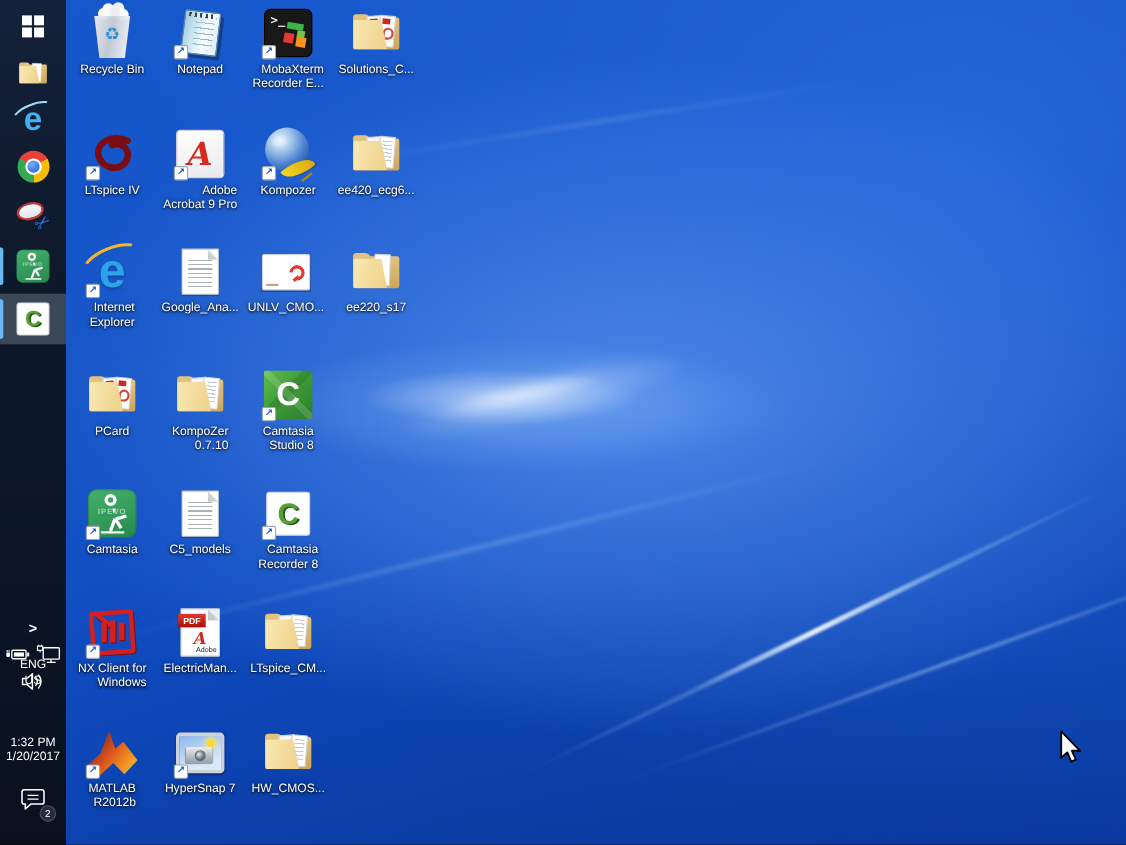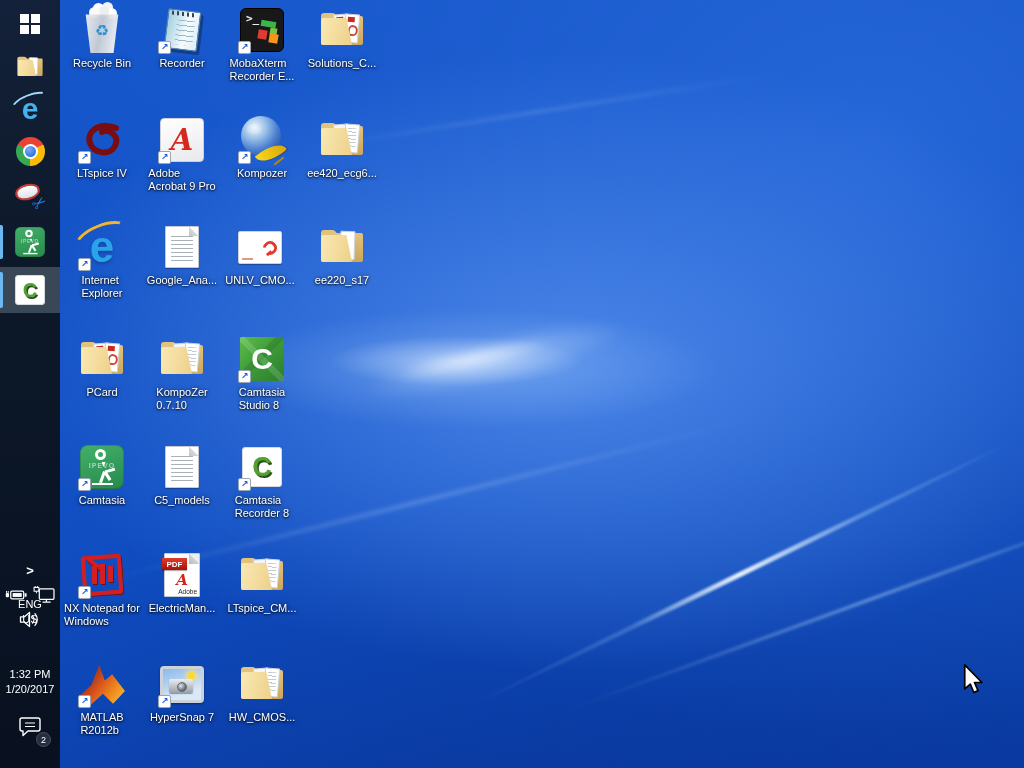--- a/index.html
+++ b/index.html
@@ -201,32 +201,32 @@
     background:linear-gradient(90deg,transparent,rgba(200,228,255,.35) 50%,transparent); }
   .st4 { left:220px; top:110px; width:520px; height:3px; transform:rotate(-9deg); filter:blur(2px);
     background:linear-gradient(90deg,transparent,rgba(200,228,255,.22) 50%,transparent); }
   .glow1 { position:absolute; left:300px; top:336px; width:270px; height:48px; transform:rotate(-13deg);
     background:radial-gradient(ellipse,rgba(200,222,252,.5),transparent 70%); filter:blur(4px); }
   .glow2 { position:absolute; left:334px; top:348px; width:160px; height:22px; transform:rotate(-13deg);
     background:radial-gradient(ellipse,rgba(242,247,255,.6),transparent 70%); filter:blur(3px); }
 
   .cell { position:absolute; width:84px; display:flex; flex-direction:column; align-items:center; z-index:2; }
   .ico { position:relative; width:48px; height:48px; display:flex; align-items:center; justify-content:center; }
-  .icon-label { margin-top:3px; font-size:11px; line-height:13px; color:#fff; text-align:left; white-space:pre-line;
+  .icon-label { margin-top:3px; font-size:11px; line-height:13px; color:#fff; text-align:right; white-space:pre-line;
     text-shadow:0 1px 2px rgba(0,0,0,.95), 0 0 4px rgba(0,0,0,.55); }
   .shortcut { position:absolute; left:0; bottom:0; width:13px; height:13px; background:#fff; border:1px solid #9aa6b4;
     border-radius:2px; display:flex; align-items:center; justify-content:center; z-index:3; }
   .shortcut i { font-family:"DejaVu Sans",sans-serif; font-size:9px; font-weight:bold; color:#1b5cd8; line-height:1; }
 
   
   .tray-item { position:absolute; left:0; width:60px; display:flex; justify-content:center; align-items:center; color:#fff; }
   .chev { font-size:13px; font-weight:bold; color:#fff; }
   .tray-row { gap:5px; }
   .lang { flex-direction:column; font-size:11px; line-height:15px; text-align:center; }
-  .clock { flex-direction:column; font-size:11px; line-height:13.5px; text-align:center;justify-content:space-between; }
+  .clock { flex-direction:column; font-size:11px; line-height:13.5px; text-align:center; }
   .action { position:relative; }
   .badge { position:absolute; right:9px; bottom:-5px; width:15px; height:15px; border-radius:50%; background:#252e3c;
     border:1px solid #46505e; color:#fff; font-size:9px; display:flex; align-items:center; justify-content:center; }
 
   .cursor { position:absolute; z-index:50; pointer-events:none; }
 </style>
 </head>
 <body>
 
 <div class="desktop">
@@ -249,21 +249,21 @@
   <div class="icon-label">Recycle Bin</div>
 </div>
 
 <div class="cell" style="left:140px;top:6px">
   <div class="ico">
     <div class="np"></div>
     <span class="shortcut">
         <i>↗</i>
       </span>
   </div>
-  <div class="icon-label">Recorder</div>
+  <div class="icon-label">Notepad</div>
 </div>
 
 <div class="cell" style="left:220px;top:6px">
   <div class="ico">
     <div class="moba">
         <span class="prompt">&gt;_</span>
         <i class="b1"></i>
         <i class="b4"></i>
         <i class="b2"></i>
         <i class="b3"></i>
@@ -462,21 +462,21 @@
         <div class="frame"></div>
         <i class="b4"></i>
         <i class="b1"></i>
         <i class="b2"></i>
         <i class="b3"></i>
       </div>
     <span class="shortcut">
         <i>↗</i>
       </span>
   </div>
-  <div class="icon-label">NX Notepad for
+  <div class="icon-label">NX Client for
 Windows</div>
 </div>
 
 <div class="cell" style="left:140px;top:551px">
   <div class="ico">
     <div class="pdf">
         <div class="fold"></div>
         <div class="banner">PDF</div>
         <div class="a">A</div>
         <div class="adobe">Adobe</div>

